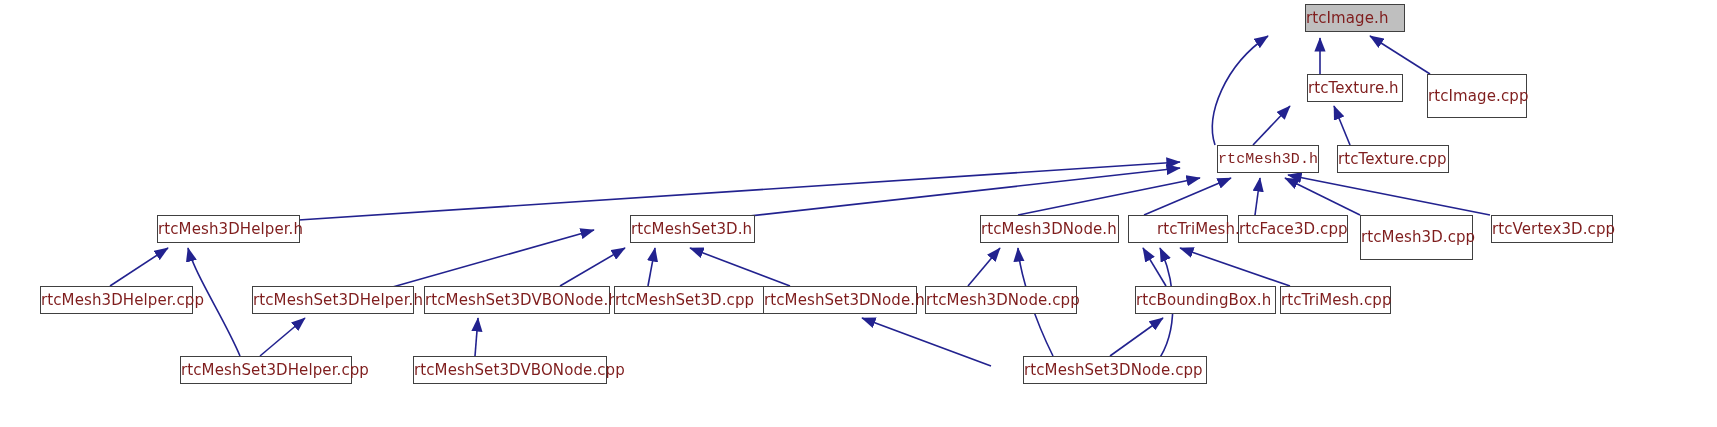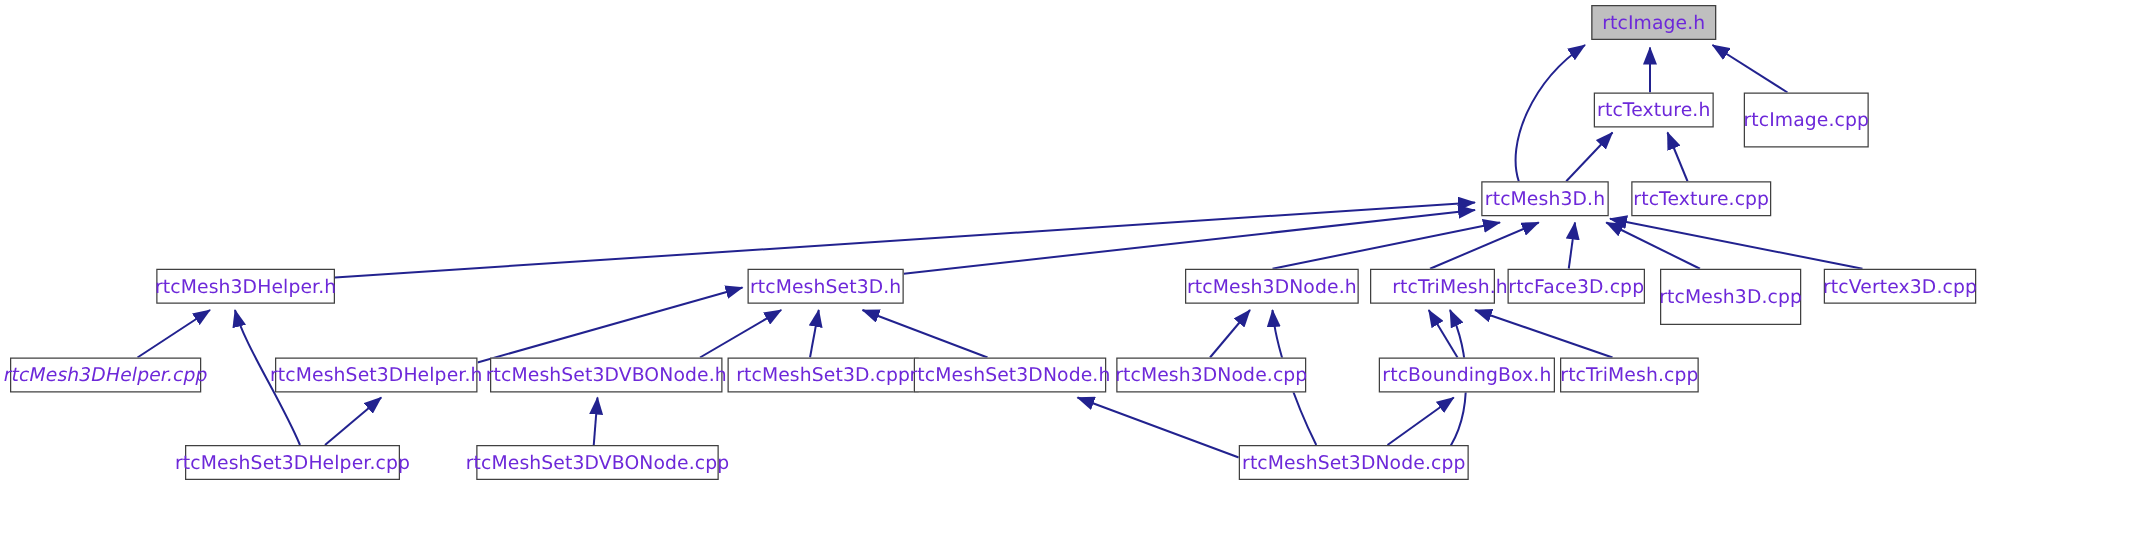--- a/index.html
+++ b/index.html
@@ -20,28 +20,29 @@
     left: 0;
     top: 0;
     width: 1717px;
     height: 427px;
   }
   .node {
     position: absolute;
     box-sizing: border-box;
     border: 1px solid #404040;
     background: #ffffff;
-    color: #6d28d9;
+    color: #7f1d1d;
     font-size: 15px;
     line-height: 1;
     display: flex;
     align-items: center;
-    justify-content: center;
+    justify-content: flex-start;
     white-space: nowrap;
     letter-spacing: 0.1px;
+    margin-left: 32px;
   }
   .node.highlight {
     background: #bfbfbf;
     border: 1px solid #404040;
   }
   .node-label {
     pointer-events: none;
   }
 </style>
 </head>
@@ -87,21 +88,21 @@
   <div id="node-layer">
       <div class="node highlight" style="left: 1273px; top: 4px; width: 100px; height: 28px;">
         <span class="node-label">rtcImage.h</span>
       </div>
       <div class="node" style="left: 1275px; top: 74px; width: 96px; height: 28px;">
         <span class="node-label">rtcTexture.h</span>
       </div>
       <div class="node" style="left: 1395px; top: 74px; width: 100px; height: 44px;">
         <span class="node-label">rtcImage.cpp</span>
       </div>
-      <div class="node" style="left: 1185px; top: 145px; width: 102px; height: 28px;">
+      <div class="node" style="left: 1185px; top: 145px; width: 102px; height: 28px; font-family: Liberation Mono, monospace;">
         <span class="node-label">rtcMesh3D.h</span>
       </div>
       <div class="node" style="left: 1305px; top: 145px; width: 112px; height: 28px;">
         <span class="node-label">rtcTexture.cpp</span>
       </div>
       <div class="node" style="left: 125px; top: 215px; width: 143px; height: 28px;">
         <span class="node-label">rtcMesh3DHelper.h</span>
       </div>
       <div class="node" style="left: 598px; top: 215px; width: 125px; height: 28px;">
         <span class="node-label">rtcMeshSet3D.h</span>
@@ -114,21 +115,21 @@
       </div>
       <div class="node" style="left: 1206px; top: 215px; width: 110px; height: 28px;">
         <span class="node-label">rtcFace3D.cpp</span>
       </div>
       <div class="node" style="left: 1328px; top: 215px; width: 113px; height: 45px;">
         <span class="node-label">rtcMesh3D.cpp</span>
       </div>
       <div class="node" style="left: 1459px; top: 215px; width: 122px; height: 28px;">
         <span class="node-label">rtcVertex3D.cpp</span>
       </div>
-      <div class="node" style="left: 8px; top: 286px; width: 153px; height: 28px; font-style: italic;">
+      <div class="node" style="left: 8px; top: 286px; width: 153px; height: 28px;">
         <span class="node-label">rtcMesh3DHelper.cpp</span>
       </div>
       <div class="node" style="left: 220px; top: 286px; width: 162px; height: 28px;">
         <span class="node-label">rtcMeshSet3DHelper.h</span>
       </div>
       <div class="node" style="left: 392px; top: 286px; width: 186px; height: 28px;">
         <span class="node-label">rtcMeshSet3DVBONode.h</span>
       </div>
       <div class="node" style="left: 582px; top: 286px; width: 153px; height: 28px;">
         <span class="node-label">rtcMeshSet3D.cpp</span>

